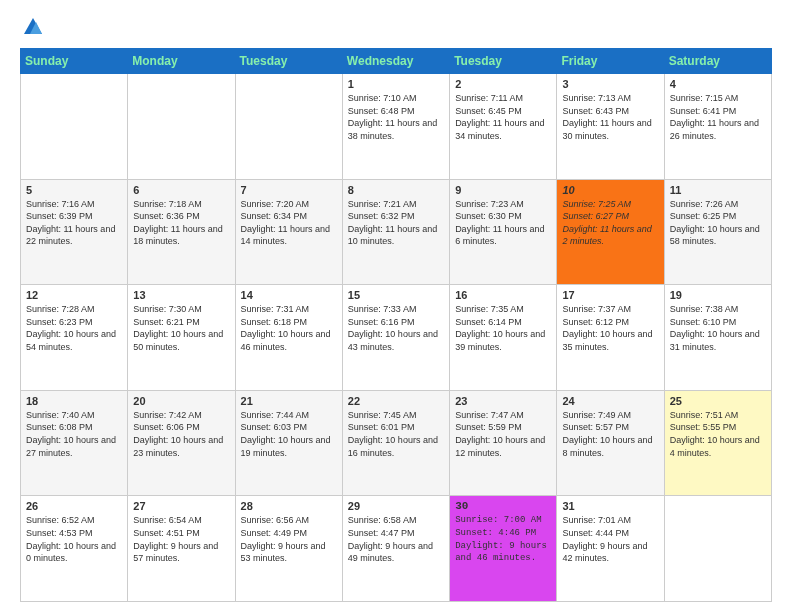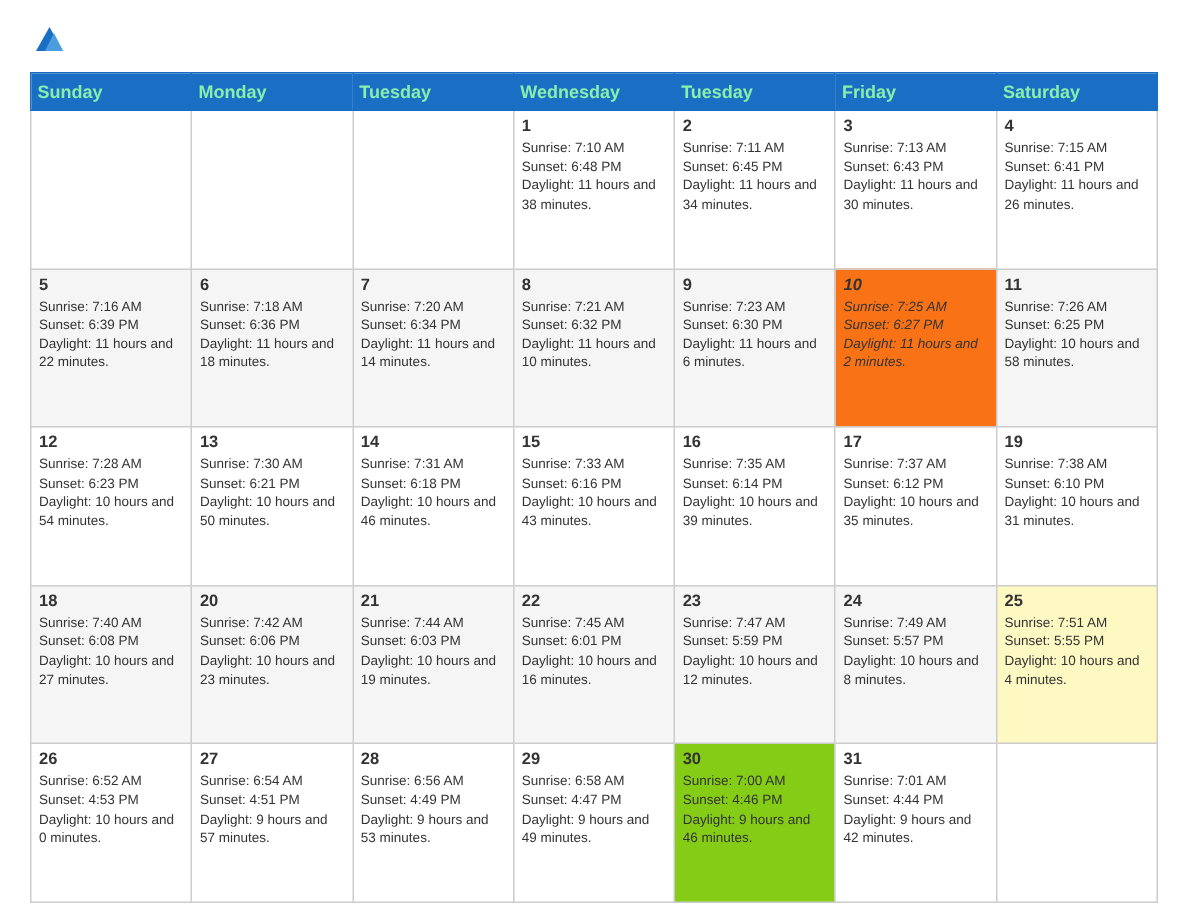--- a/index.html
+++ b/index.html
@@ -260,21 +260,21 @@
             <div class="cell-text">Sunrise: 6:54 AM<br>Sunset: 4:51 PM<br>Daylight: 9 hours and 57 minutes.</div>
           </td>
           <td style="background: rgb(255, 255, 255);">
             <span class="day-num">28</span>
             <div class="cell-text">Sunrise: 6:56 AM<br>Sunset: 4:49 PM<br>Daylight: 9 hours and 53 minutes.</div>
           </td>
           <td style="background: rgb(255, 255, 255);">
             <span class="day-num">29</span>
             <div class="cell-text">Sunrise: 6:58 AM<br>Sunset: 4:47 PM<br>Daylight: 9 hours and 49 minutes.</div>
           </td>
-          <td style="background: #84cc16;">
+          <td style="background: #d946ef; font-family: Liberation Mono, monospace;">
             <span class="day-num">30</span>
             <div class="cell-text">Sunrise: 7:00 AM<br>Sunset: 4:46 PM<br>Daylight: 9 hours and 46 minutes.</div>
           </td>
           <td style="background: rgb(255, 255, 255);">
             <span class="day-num">31</span>
             <div class="cell-text">Sunrise: 7:01 AM<br>Sunset: 4:44 PM<br>Daylight: 9 hours and 42 minutes.</div>
           </td>
           <td class="empty-cell" style="background: rgb(255, 255, 255);"></td>
         </tr>
       </tbody>

